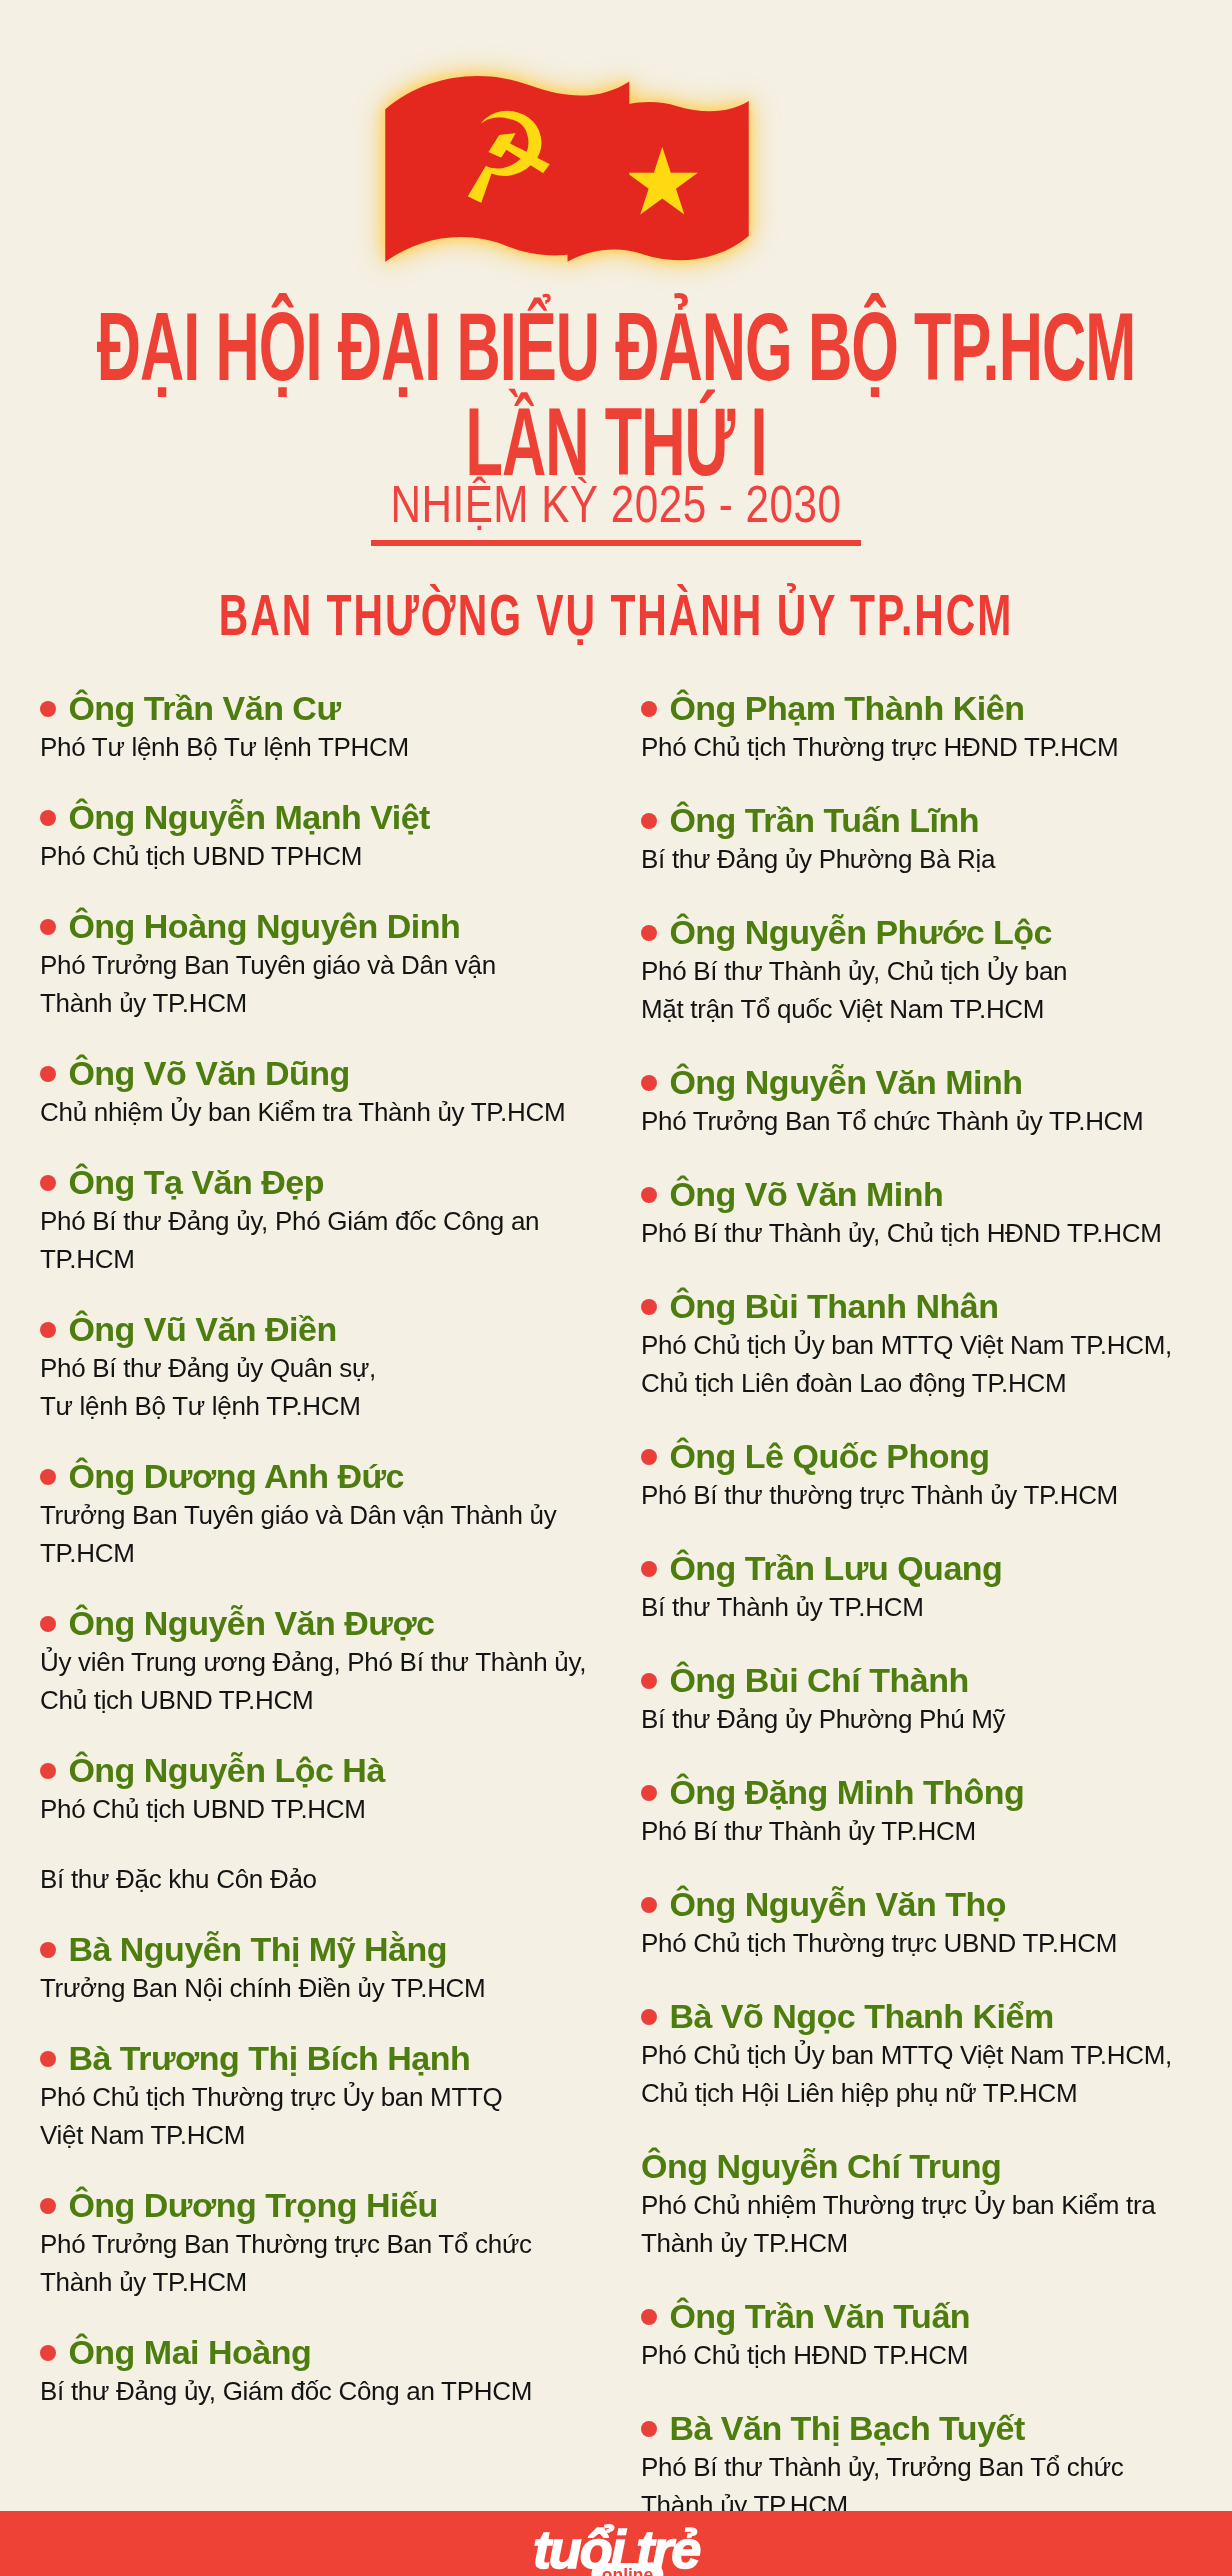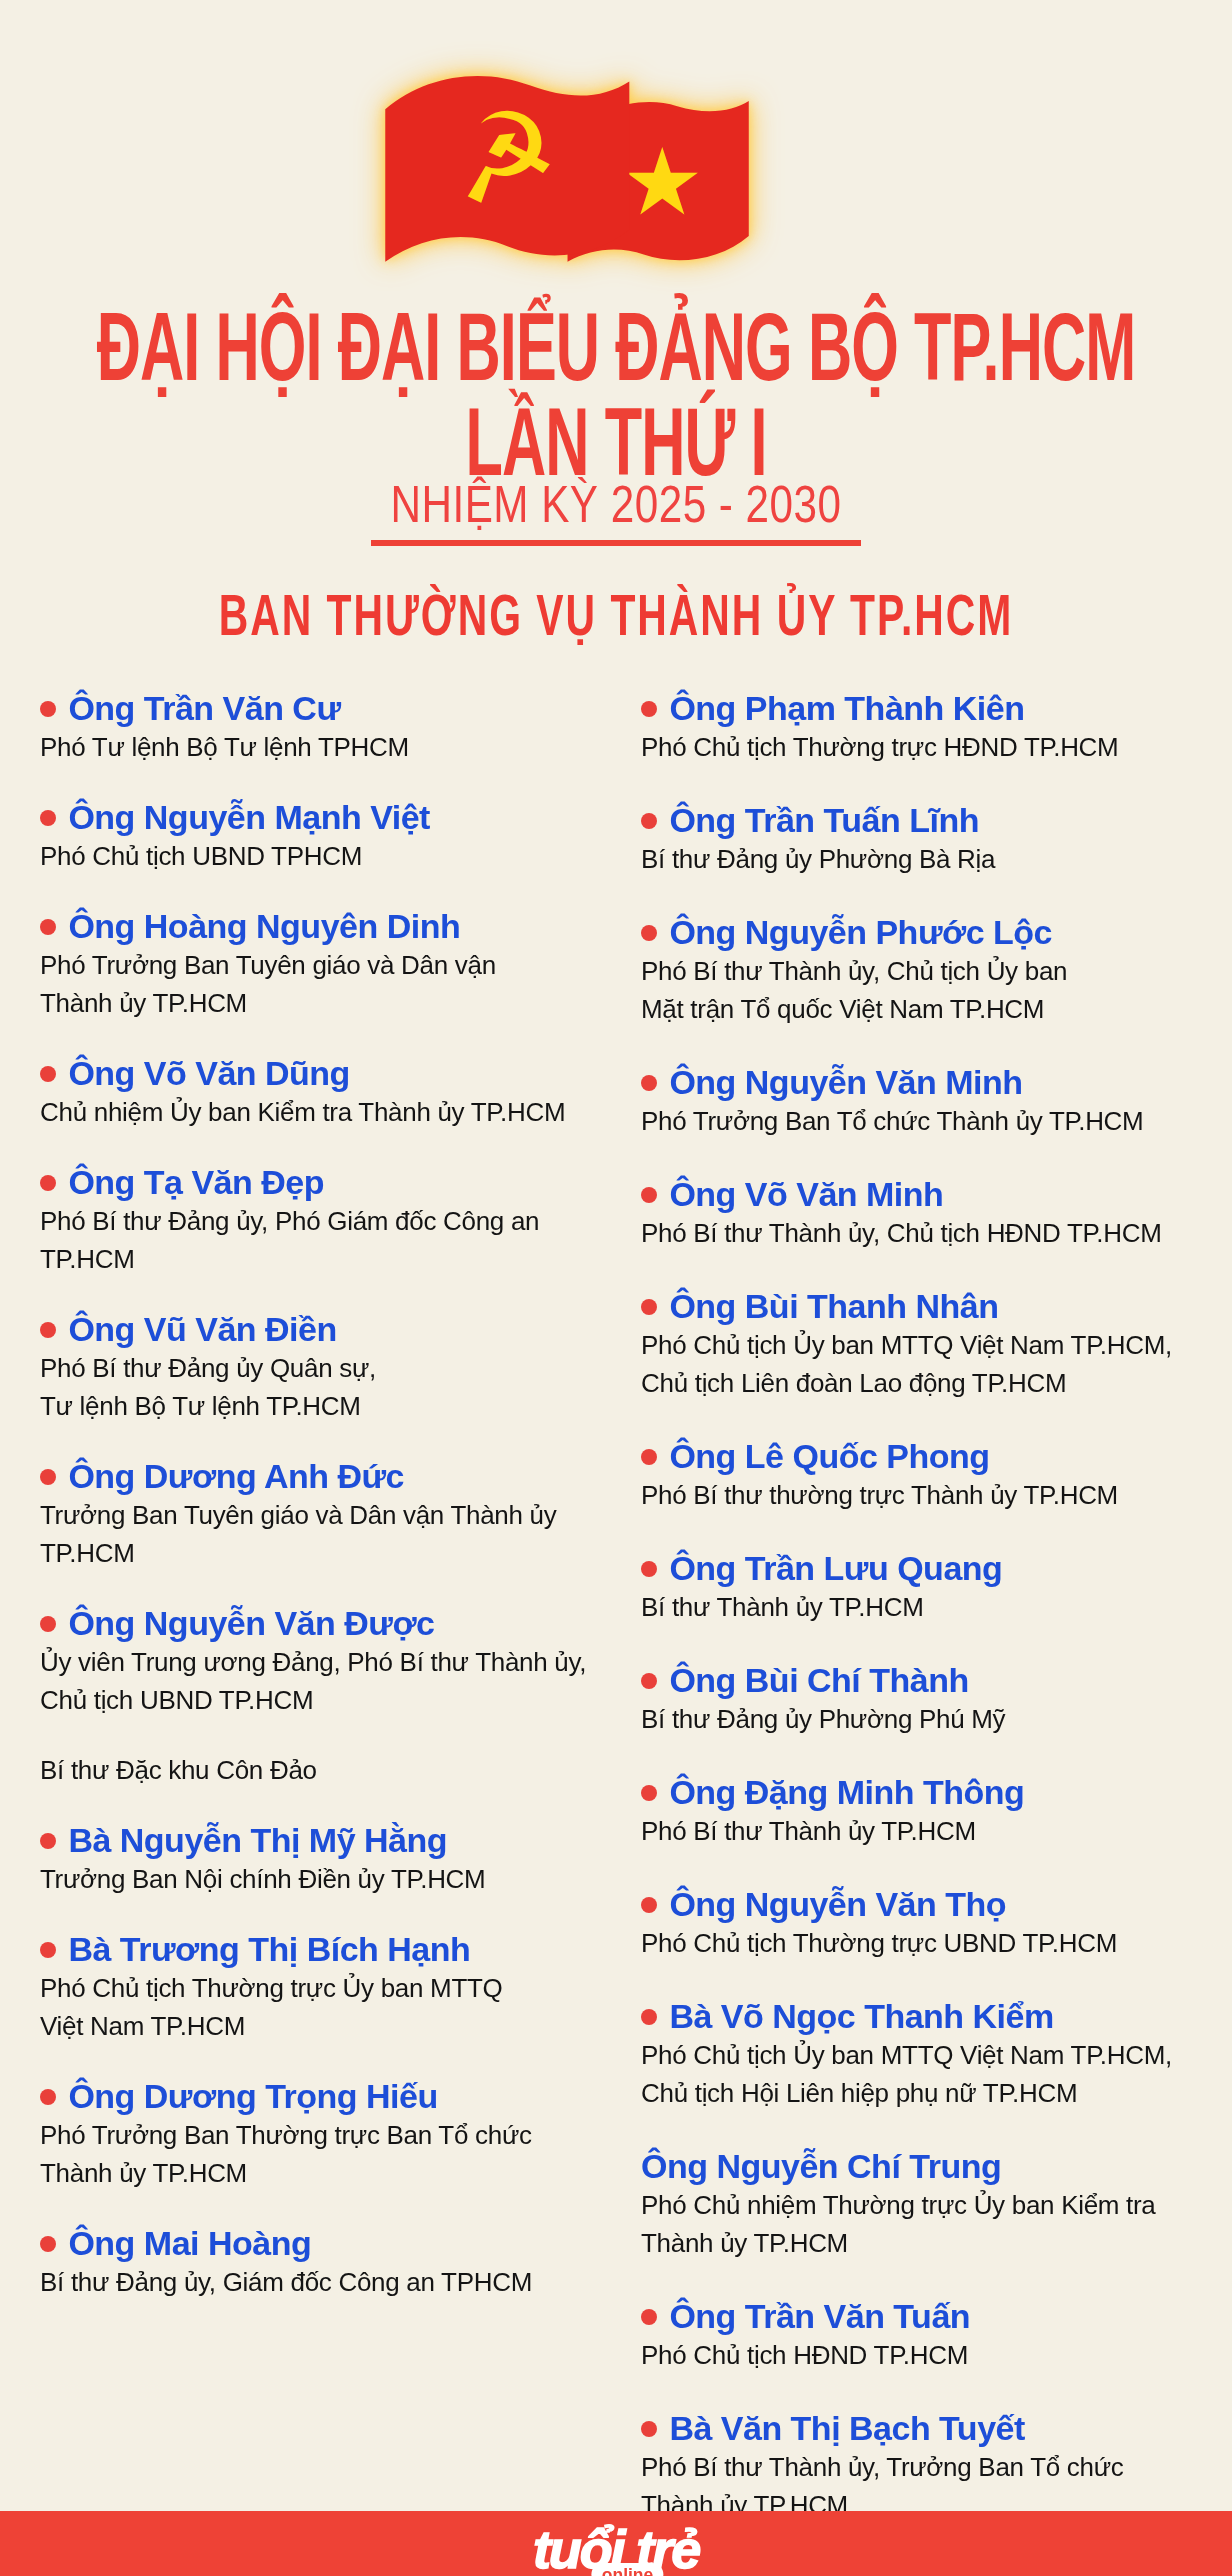--- a/index.html
+++ b/index.html
@@ -93,21 +93,21 @@
     height:39px;
   }
   .bullet{
     flex:0 0 auto;
     width:16px; height:16px;
     margin-right:12.4px;
     border-radius:50%;
     background:#e9403a;
   }
   .name{
-    color:#1d4ed8;
+    color:#4d7c0f;
     font-weight:700;
     font-size:34px;
     letter-spacing:-0.5px;
     white-space:nowrap;
   }
   .role{
     color:#141414;
     font-weight:400;
     font-size:26px;
     line-height:38px;
@@ -238,20 +238,27 @@
 
   <div class="entry">
     <div class="name-row">
       <span class="bullet"></span>
       <span class="name">Ông Nguyễn Văn Được</span>
     </div>
     <div class="role">Ủy viên Trung ương Đảng, Phó Bí thư Thành ủy,
 Chủ tịch UBND TP.HCM</div>
   </div>
 
+  <div class="entry">
+    <div class="name-row">
+      <span class="bullet"></span>
+      <span class="name">Ông Nguyễn Lộc Hà</span>
+    </div>
+    <div class="role">Phó Chủ tịch UBND TP.HCM</div>
+  </div>
 
   <div class="entry">
     <div class="role">Bí thư Đặc khu Côn Đảo</div>
   </div>
 
   <div class="entry">
     <div class="name-row">
       <span class="bullet"></span>
       <span class="name">Bà Nguyễn Thị Mỹ Hằng</span>
     </div>

